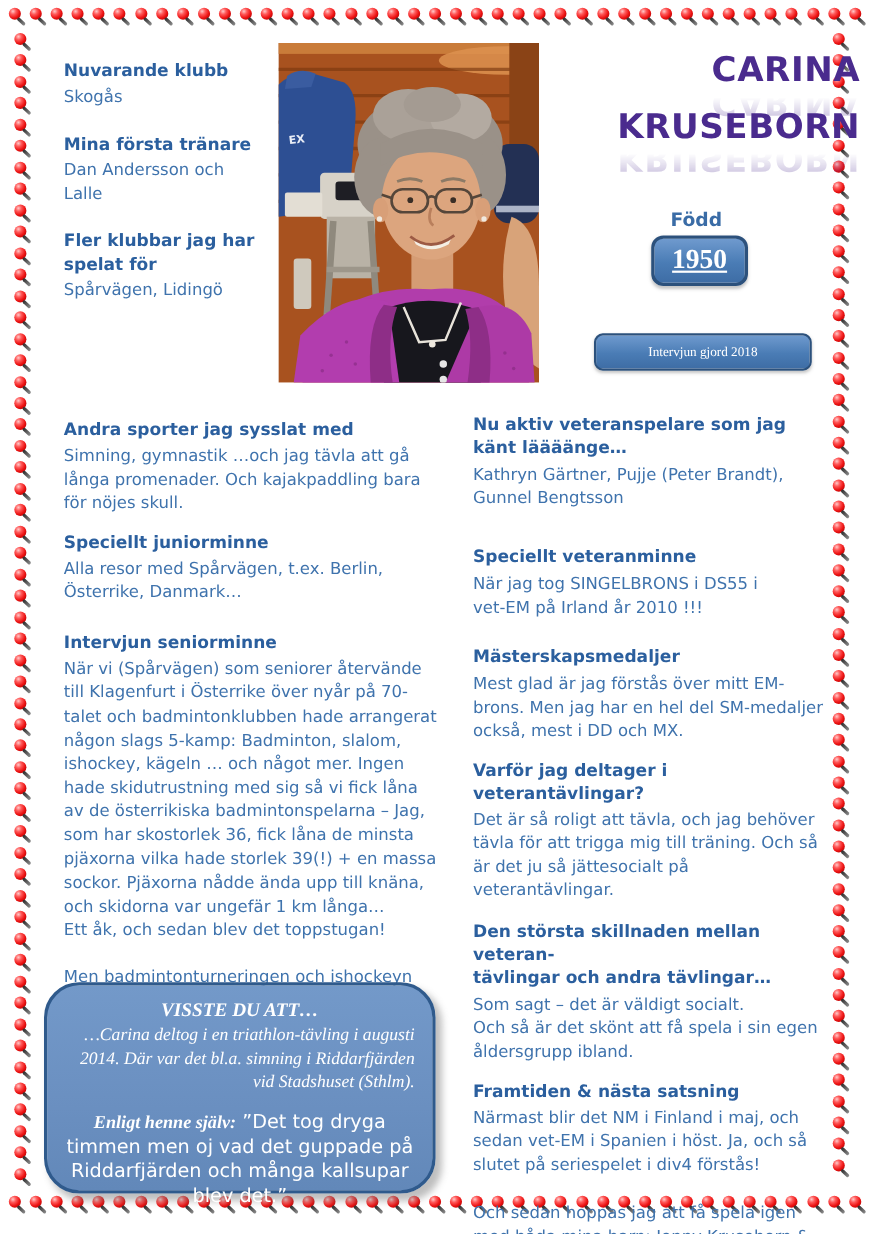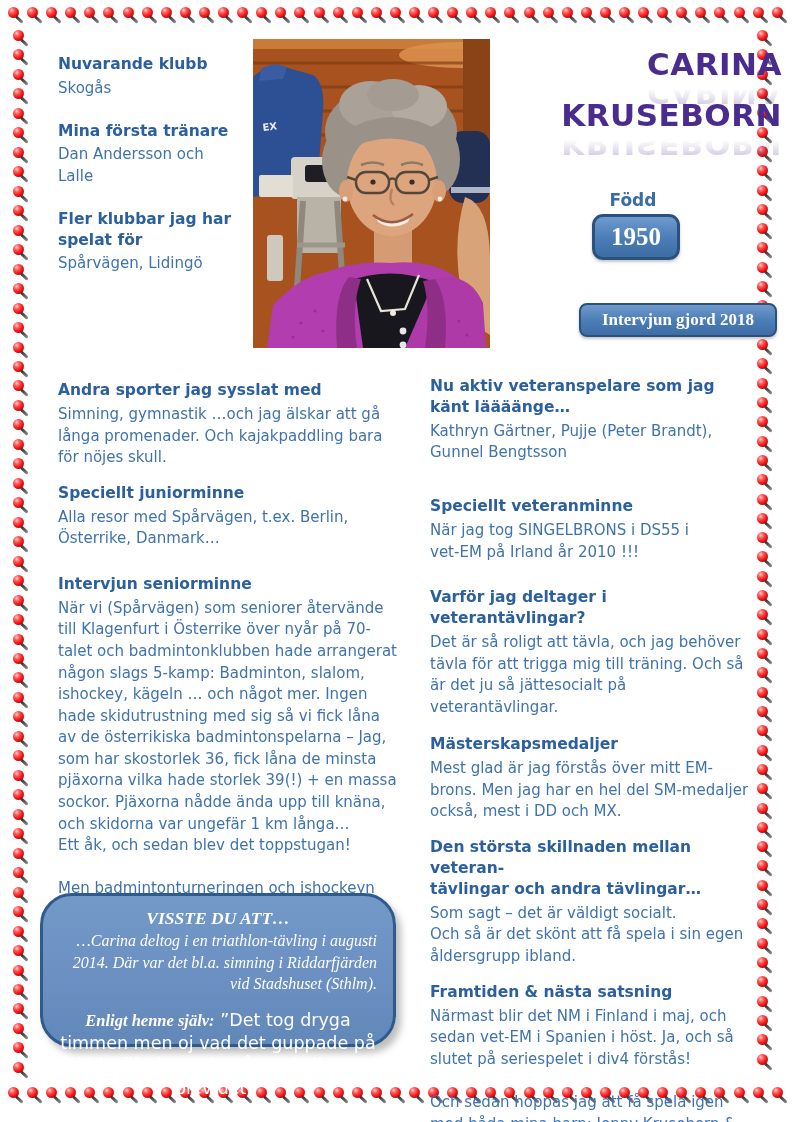--- a/index.html
+++ b/index.html
@@ -36,32 +36,32 @@
     -webkit-mask-image:linear-gradient(to bottom,#000 0%,transparent 62%);
             mask-image:linear-gradient(to bottom,#000 0%,transparent 62%);}
 
   
   .born-label{position:absolute;left:560px;top:190px;width:146px;text-align:center;
     font-size:17px;font-weight:bold;color:#3a6ca6;}
   .year-box{position:absolute;left:592px;top:214px;width:82px;height:40px;border-radius:11px;
     border:3px solid #2c517c;background:linear-gradient(180deg,#6f9ace 0%,#4a7cb5 55%,#3e6da5 100%);
     display:flex;align-items:center;justify-content:center;
     font-family:"Liberation Serif",serif;font-weight:bold;font-size:25px;color:#ffffff;
-    box-shadow:0 2px 3px rgba(90,90,90,.35);}
+    box-shadow:0 2px 3px rgba(90,90,90,.35);text-decoration:underline;}
   .badge-2018{position:absolute;left:540px;top:303px;width:194px;height:30px;border-radius:8px;
     border:2.5px solid #2c517c;background:linear-gradient(180deg,#6f9ace 0%,#4a7cb5 55%,#3e6da5 100%);
     display:flex;align-items:center;justify-content:center;
-    font-family:"Liberation Serif",serif;font-weight:bold;font-size:17px;color:#ffffff;
-    box-shadow:0 2px 3px rgba(90,90,90,.35);margin-left:39px;}
+    font-family:"Liberation Serif",serif;font-weight:normal;font-size:12px;color:#ffffff;
+    box-shadow:0 2px 3px rgba(90,90,90,.35);}
 
   
   .photo{position:absolute;left:253px;top:39px;width:237px;height:309px;overflow:hidden;}
 
   
-  .fact-box{position:absolute;left:40px;top:893px;width:356px;height:154px;box-sizing:border-box;
+  .fact-box{position:absolute;left:40px;top:893px;width:356px;height:192px;box-sizing:border-box;
     border:3.5px solid #2f5a8c;border-radius:32px;
     background:linear-gradient(180deg,#7399c9 0%,#6a8fc0 60%,#6288b9 100%);
     box-shadow:5px 6px 7px rgba(110,110,110,.45);
     padding:12px 16px;text-align:center;color:#ffffff;}
   .fb-title{font-family:"Liberation Serif",serif;font-weight:bold;font-style:italic;font-size:17.5px;margin-bottom:1px;}
   .fb-body{font-family:"Liberation Serif",serif;font-weight:normal;font-style:italic;font-size:16px;line-height:1.35;text-align:right;}
   .fb-quote{margin-top:14px;font-size:17.5px;line-height:1.3;}
   .fb-qlabel{font-family:"Liberation Serif",serif;font-weight:bold;font-style:italic;font-size:16.5px;}
 </style>
 </head>
@@ -383,21 +383,21 @@
     <section class="sec">
       <h3 class="h">Fler klubbar jag har
 spelat för</h3>
       <p class="b">Spårvägen, Lidingö</p>
     </section>
   </div>
 
   <div class="col-left-main">
     <section class="sec" style="margin-bottom:14px">
       <h3 class="h">Andra sporter jag sysslat med</h3>
-      <p class="b">Simning, gymnastik …och jag älskar att gå långa promenader. Och kajakpaddling bara för nöjes skull.</p>
+      <p class="b">Simning, gymnastik …och jag tävla att gå långa promenader. Och kajakpaddling bara för nöjes skull.</p>
     </section>
     <section class="sec" style="margin-bottom:24px">
       <h3 class="h">Speciellt juniorminne</h3>
       <p class="b">Alla resor med Spårvägen, t.ex. Berlin, Österrike, Danmark…</p>
     </section>
     <section class="sec">
       <h3 class="h">Intervjun seniorminne</h3>
       <p class="b">När vi (Spårvägen) som seniorer återvände till Klagenfurt i Österrike över nyår på 70-talet och badmintonklubben hade arrangerat någon slags 5-kamp: Badminton, slalom, ishockey, kägeln … och något mer. Ingen hade skidutrustning med sig så vi fick låna av de österrikiska badmintonspelarna – Jag, som har skostorlek 36, fick låna de minsta pjäxorna vilka hade storlek 39(!) + en massa sockor. Pjäxorna nådde ända upp till knäna, och skidorna var ungefär 1 km långa…
 Ett åk, och sedan blev det toppstugan!
 
@@ -410,27 +410,27 @@
       <h3 class="h">Nu aktiv veteranspelare som jag
 känt läääänge…</h3>
       <p class="b">Kathryn Gärtner, Pujje (Peter Brandt),
 Gunnel Bengtsson</p>
     </section>
     <section class="sec" style="margin-bottom:24px">
       <h3 class="h">Speciellt veteranminne</h3>
       <p class="b">När jag tog SINGELBRONS i DS55 i
 vet-EM på Irland år 2010 !!!</p>
     </section>
+    <section class="sec" style="margin-bottom:14px">
+      <h3 class="h">Mästerskapsmedaljer</h3>
+      <p class="b">Mest glad är jag förstås över mitt EM-brons. Men jag har en hel del SM-medaljer också, mest i DD och MX.</p>
+    </section>
     <section class="sec" style="margin-bottom:16px">
       <h3 class="h">Varför jag deltager i veterantävlingar?</h3>
       <p class="b">Det är så roligt att tävla, och jag behöver tävla för att trigga mig till träning. Och så är det ju så jättesocialt på veterantävlingar.</p>
-    </section>
-    <section class="sec" style="margin-bottom:14px">
-      <h3 class="h">Mästerskapsmedaljer</h3>
-      <p class="b">Mest glad är jag förstås över mitt EM-brons. Men jag har en hel del SM-medaljer också, mest i DD och MX.</p>
     </section>
     <section class="sec" style="margin-bottom:14px">
       <h3 class="h">Den största skillnaden mellan veteran-
 tävlingar och andra tävlingar…</h3>
       <p class="b">Som sagt – det är väldigt socialt.
 Och så är det skönt att få spela i sin egen åldersgrupp ibland.</p>
     </section>
     <section class="sec">
       <h3 class="h">Framtiden &amp; nästa satsning</h3>
       <p class="b">Närmast blir det NM i Finland i maj, och sedan vet-EM i Spanien i höst. Ja, och så slutet på seriespelet i div4 förstås!

